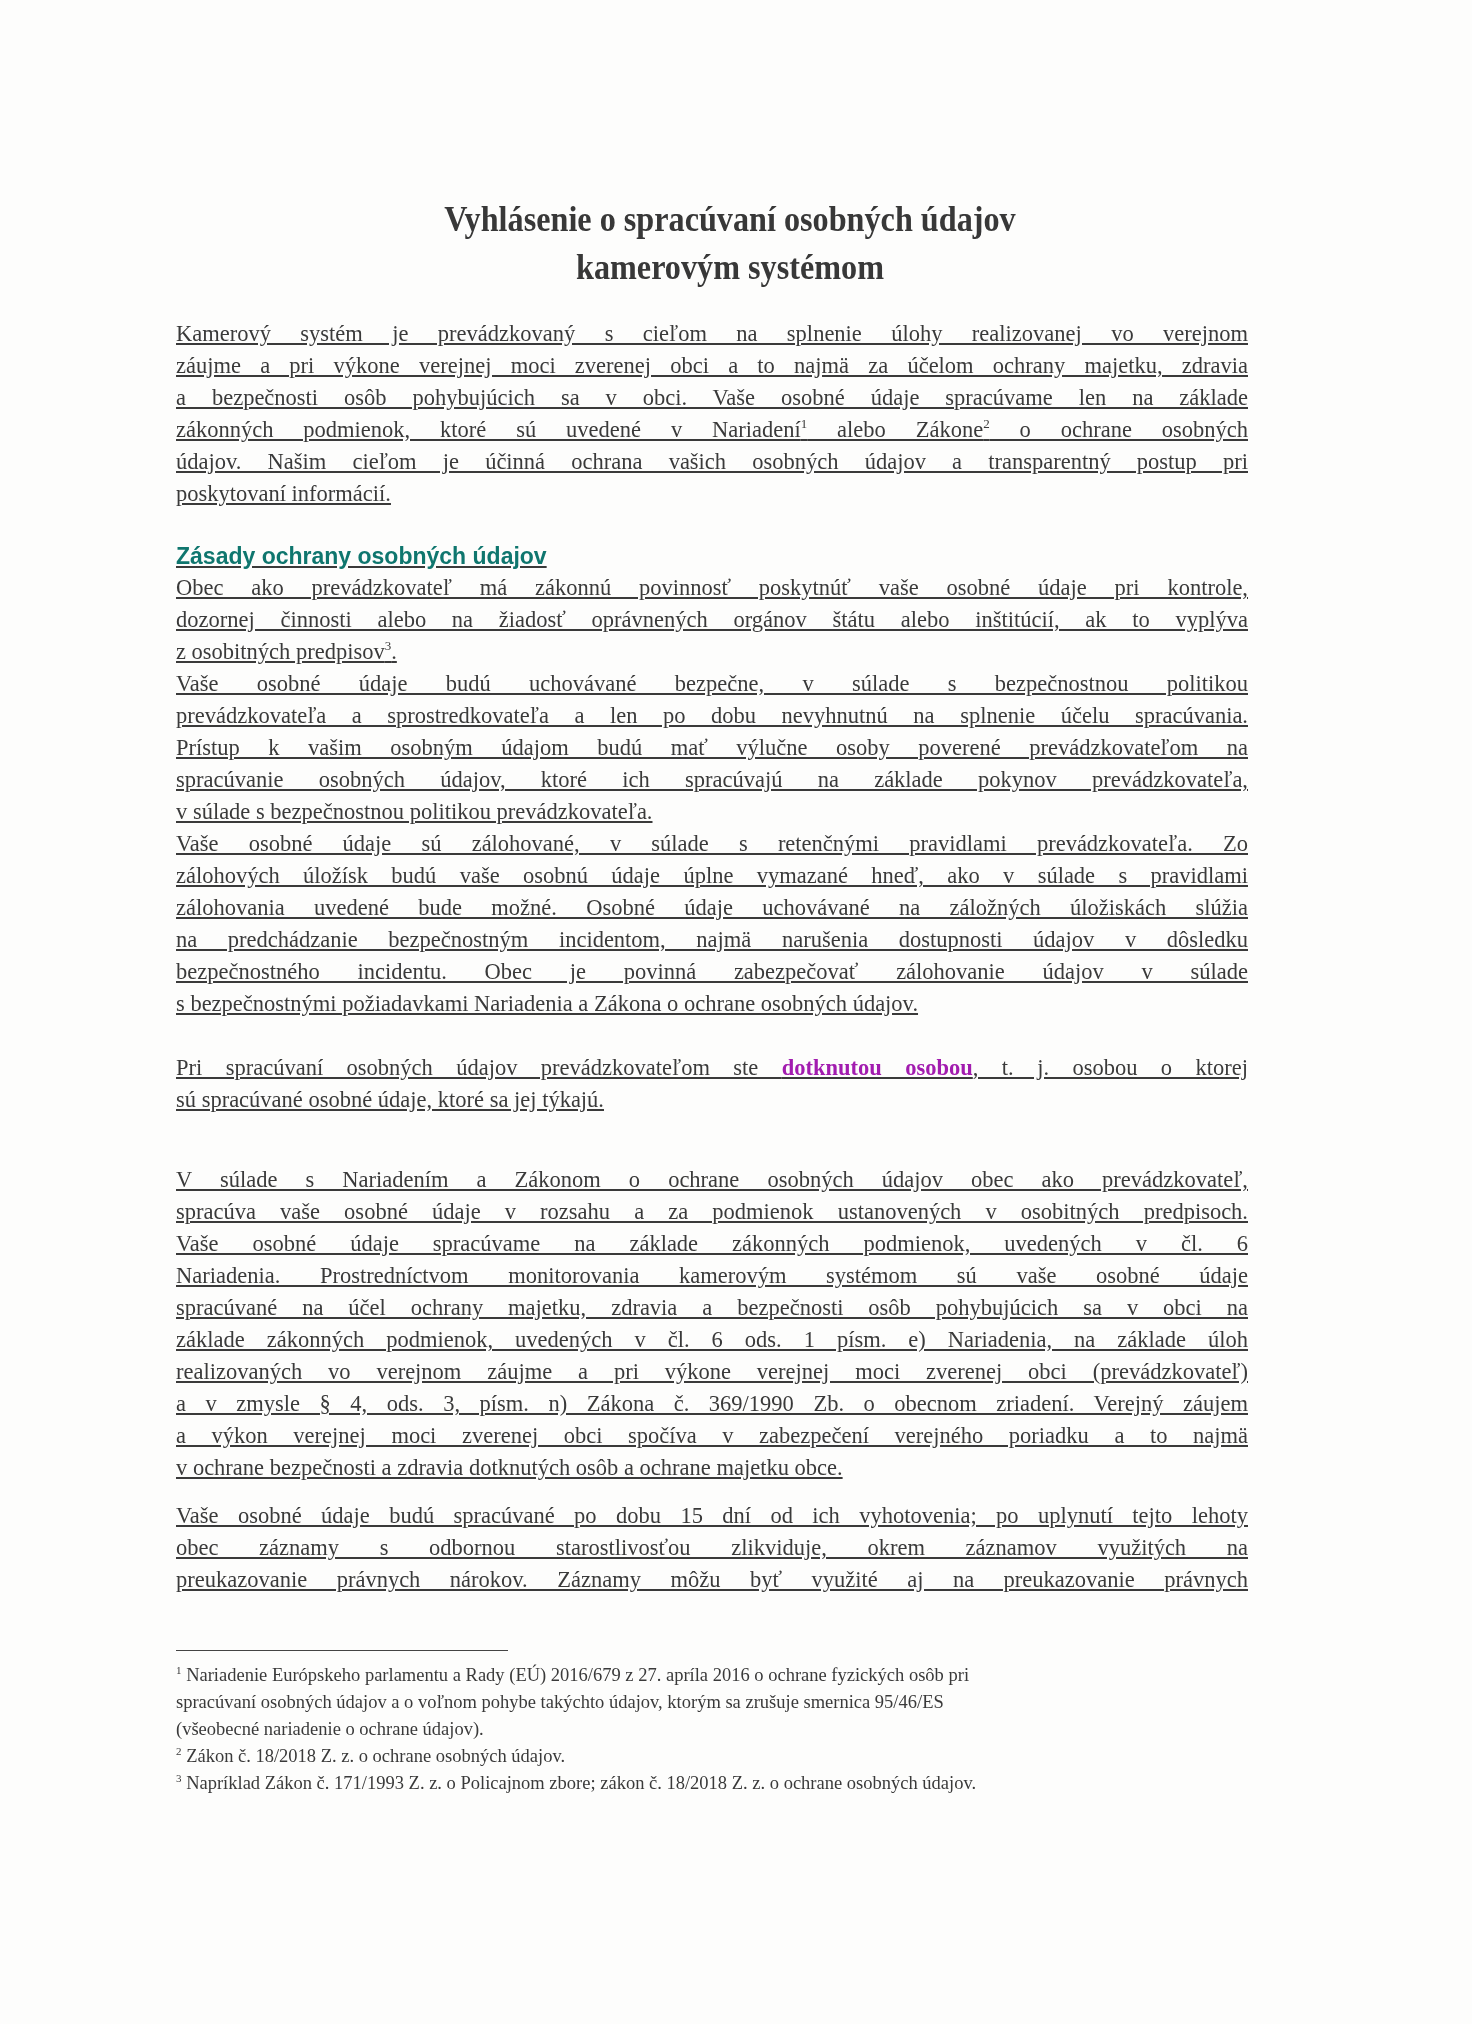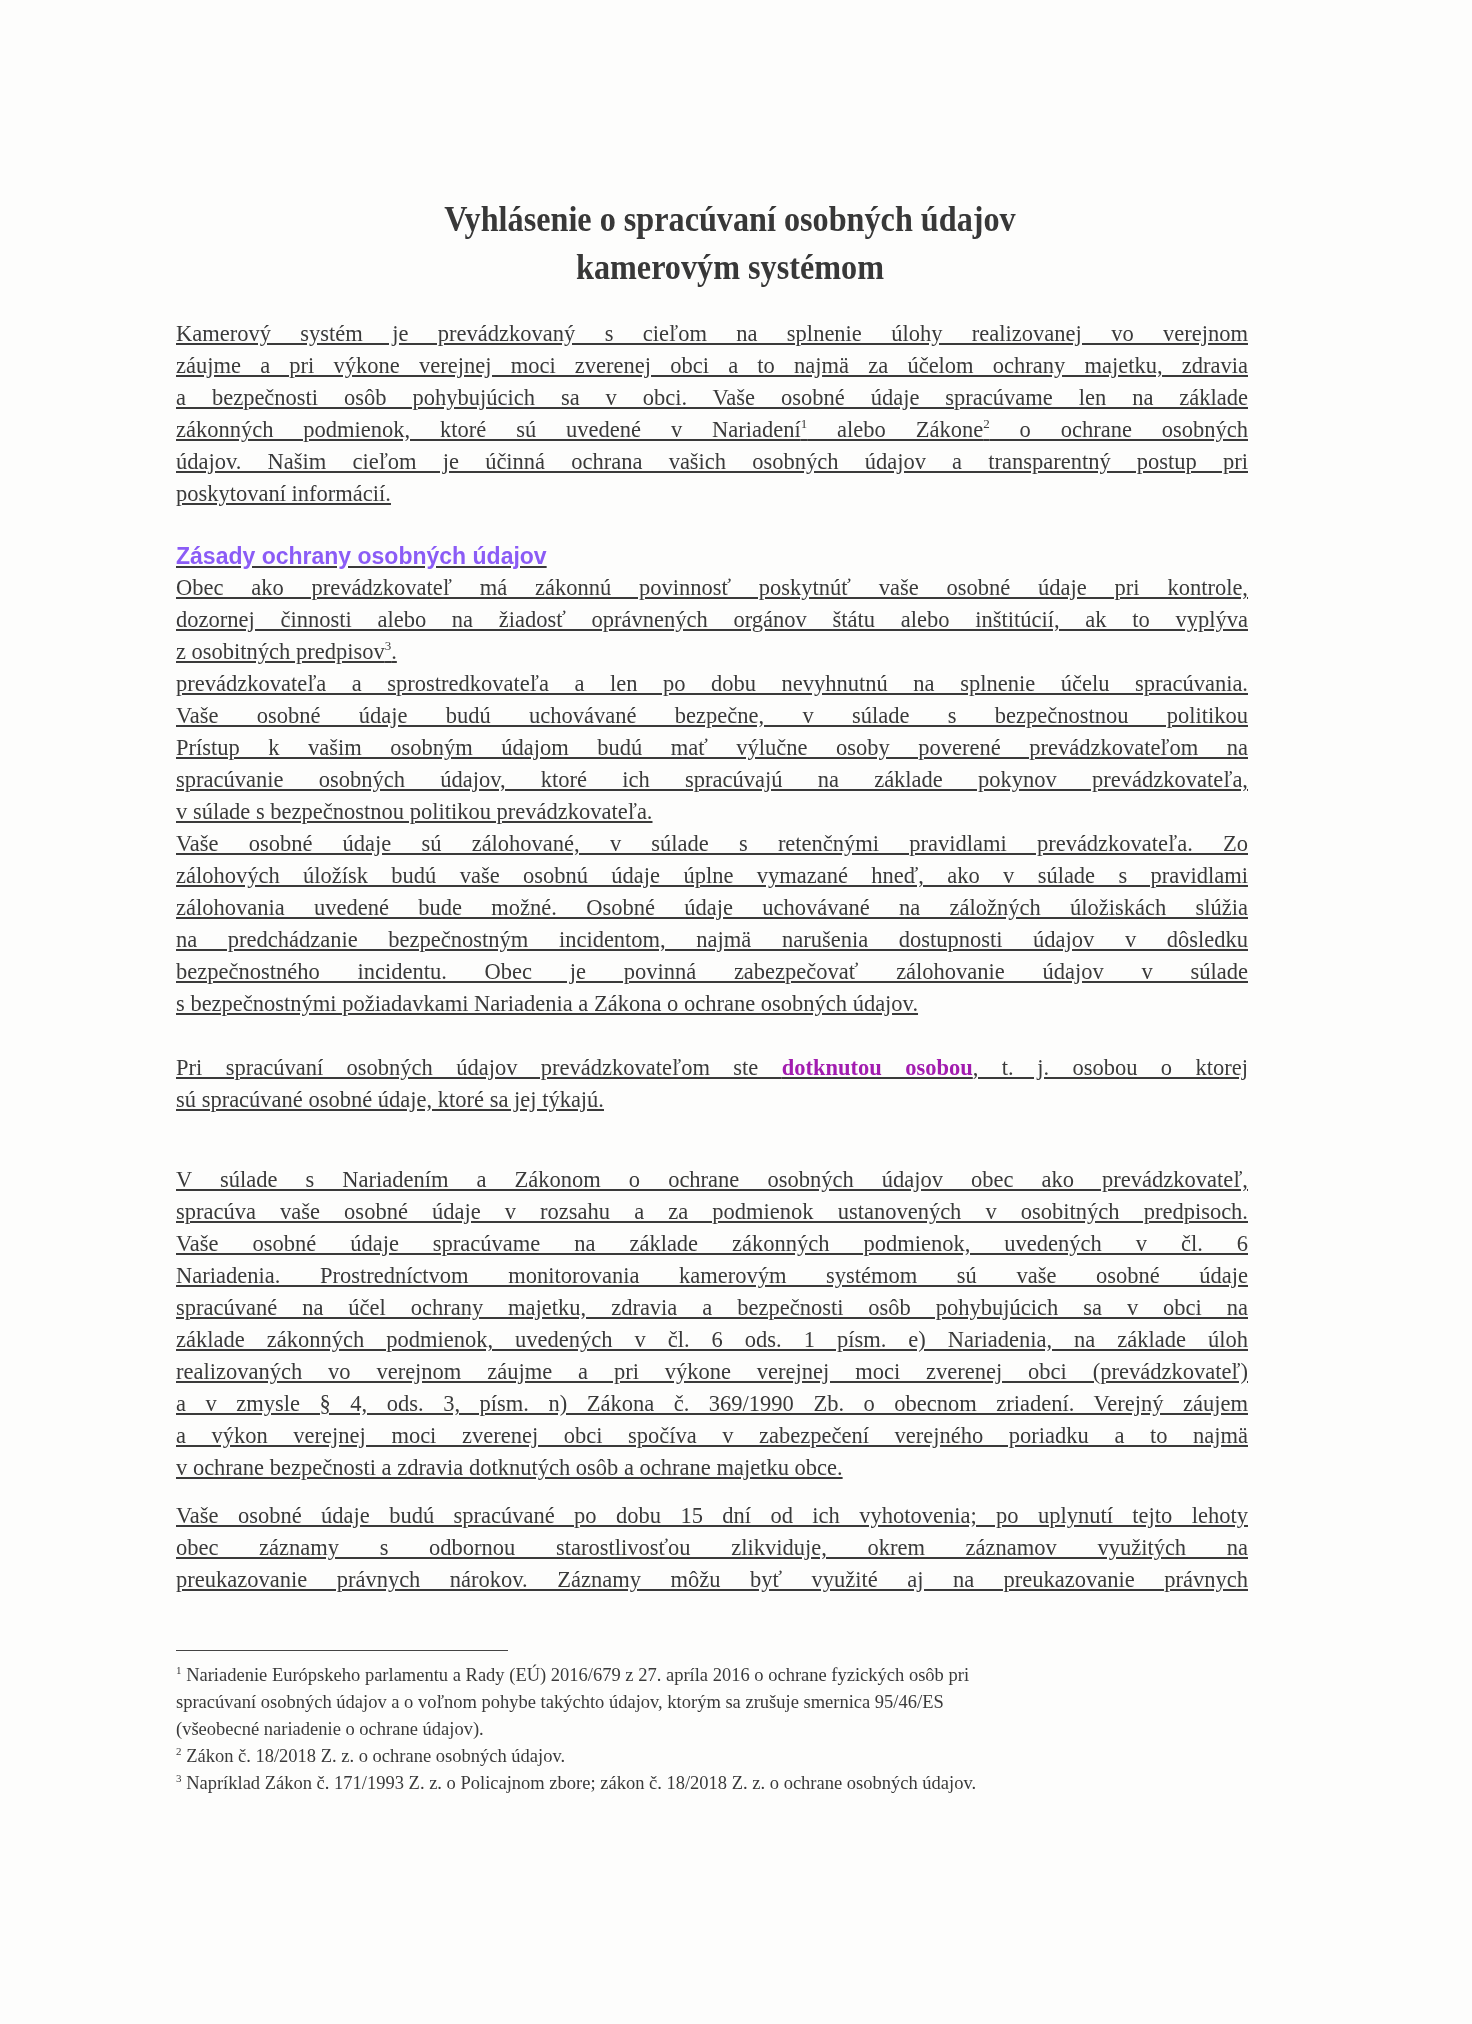--- a/index.html
+++ b/index.html
@@ -21,21 +21,21 @@
   .title.l2 { top: 248px; }
   .block { position: absolute; left: 176px; width: 1072px; text-decoration: underline; }
   .line {
     display: block; height: 32px; line-height: 32px;
     font-size: 22.5px; white-space: nowrap; overflow: visible;
     text-align: justify; text-align-last: justify;
   }
   .line.last { text-align-last: left; }
   .heading {
     font-family: "Liberation Sans", "DejaVu Sans", sans-serif;
-    font-weight: bold; font-size: 23px; color: #8b5cf6;
+    font-weight: bold; font-size: 23px; color: #0f766e;
     text-align-last: left;
   }
   sup { font-size: 13px; line-height: 0; vertical-align: 9px; }
   b { color: #a21caf; }
   .fn-rule { position: absolute; left: 176px; top: 1650px; width: 332px; height: 1px; background: #444; }
   .fn { position: absolute; left: 176px; width: 1100px; }
   .fn .line { font-size: 18.5px; height: 27px; line-height: 27px; text-align: right; text-align-last: left; }
   .fn sup { font-size: 11px; vertical-align: 7px; }
 </style>
 </head>
@@ -53,22 +53,22 @@
     <span class="line"><span>zákonných podmienok, ktoré sú uvedené v  Nariadení</span><sup>1</sup><span> alebo Zákone</span><sup>2</sup><span> o ochrane osobných</span></span>
     <span class="line">údajov. Našim cieľom je účinná ochrana vašich osobných údajov a transparentný postup pri</span>
     <span class="line last">poskytovaní informácií.</span>
   </div>
 
   <div class="block" style="top:540px">
     <span class="line heading">Zásady ochrany osobných údajov</span>
     <span class="line">Obec ako prevádzkovateľ má zákonnú povinnosť poskytnúť vaše osobné údaje pri kontrole,</span>
     <span class="line">dozornej činnosti alebo na žiadosť oprávnených orgánov štátu alebo inštitúcií, ak to vyplýva</span>
     <span class="line last"><span>z osobitných predpisov</span><sup>3</sup><span>.</span></span>
+    <span class="line">Vaše osobné údaje budú uchovávané bezpečne, v súlade s bezpečnostnou politikou</span>
     <span class="line">prevádzkovateľa a sprostredkovateľa a len po dobu nevyhnutnú na splnenie účelu spracúvania.</span>
-    <span class="line">Vaše osobné údaje budú uchovávané bezpečne, v súlade s bezpečnostnou politikou</span>
     <span class="line">Prístup k vašim osobným údajom budú mať výlučne osoby poverené prevádzkovateľom na</span>
     <span class="line">spracúvanie osobných údajov, ktoré ich spracúvajú na základe pokynov prevádzkovateľa,</span>
     <span class="line last">v súlade s bezpečnostnou politikou prevádzkovateľa.</span>
     <span class="line">Vaše osobné údaje sú zálohované, v súlade s retenčnými pravidlami prevádzkovateľa. Zo</span>
     <span class="line">zálohových úložísk budú vaše osobnú údaje úplne vymazané hneď, ako v súlade s pravidlami</span>
     <span class="line">zálohovania uvedené bude možné. Osobné údaje uchovávané na záložných úložiskách slúžia</span>
     <span class="line">na predchádzanie bezpečnostným incidentom, najmä narušenia dostupnosti údajov v dôsledku</span>
     <span class="line">bezpečnostného incidentu. Obec je povinná zabezpečovať zálohovanie údajov v súlade</span>
     <span class="line last">s bezpečnostnými požiadavkami Nariadenia a Zákona o ochrane osobných údajov.</span>
   </div>

